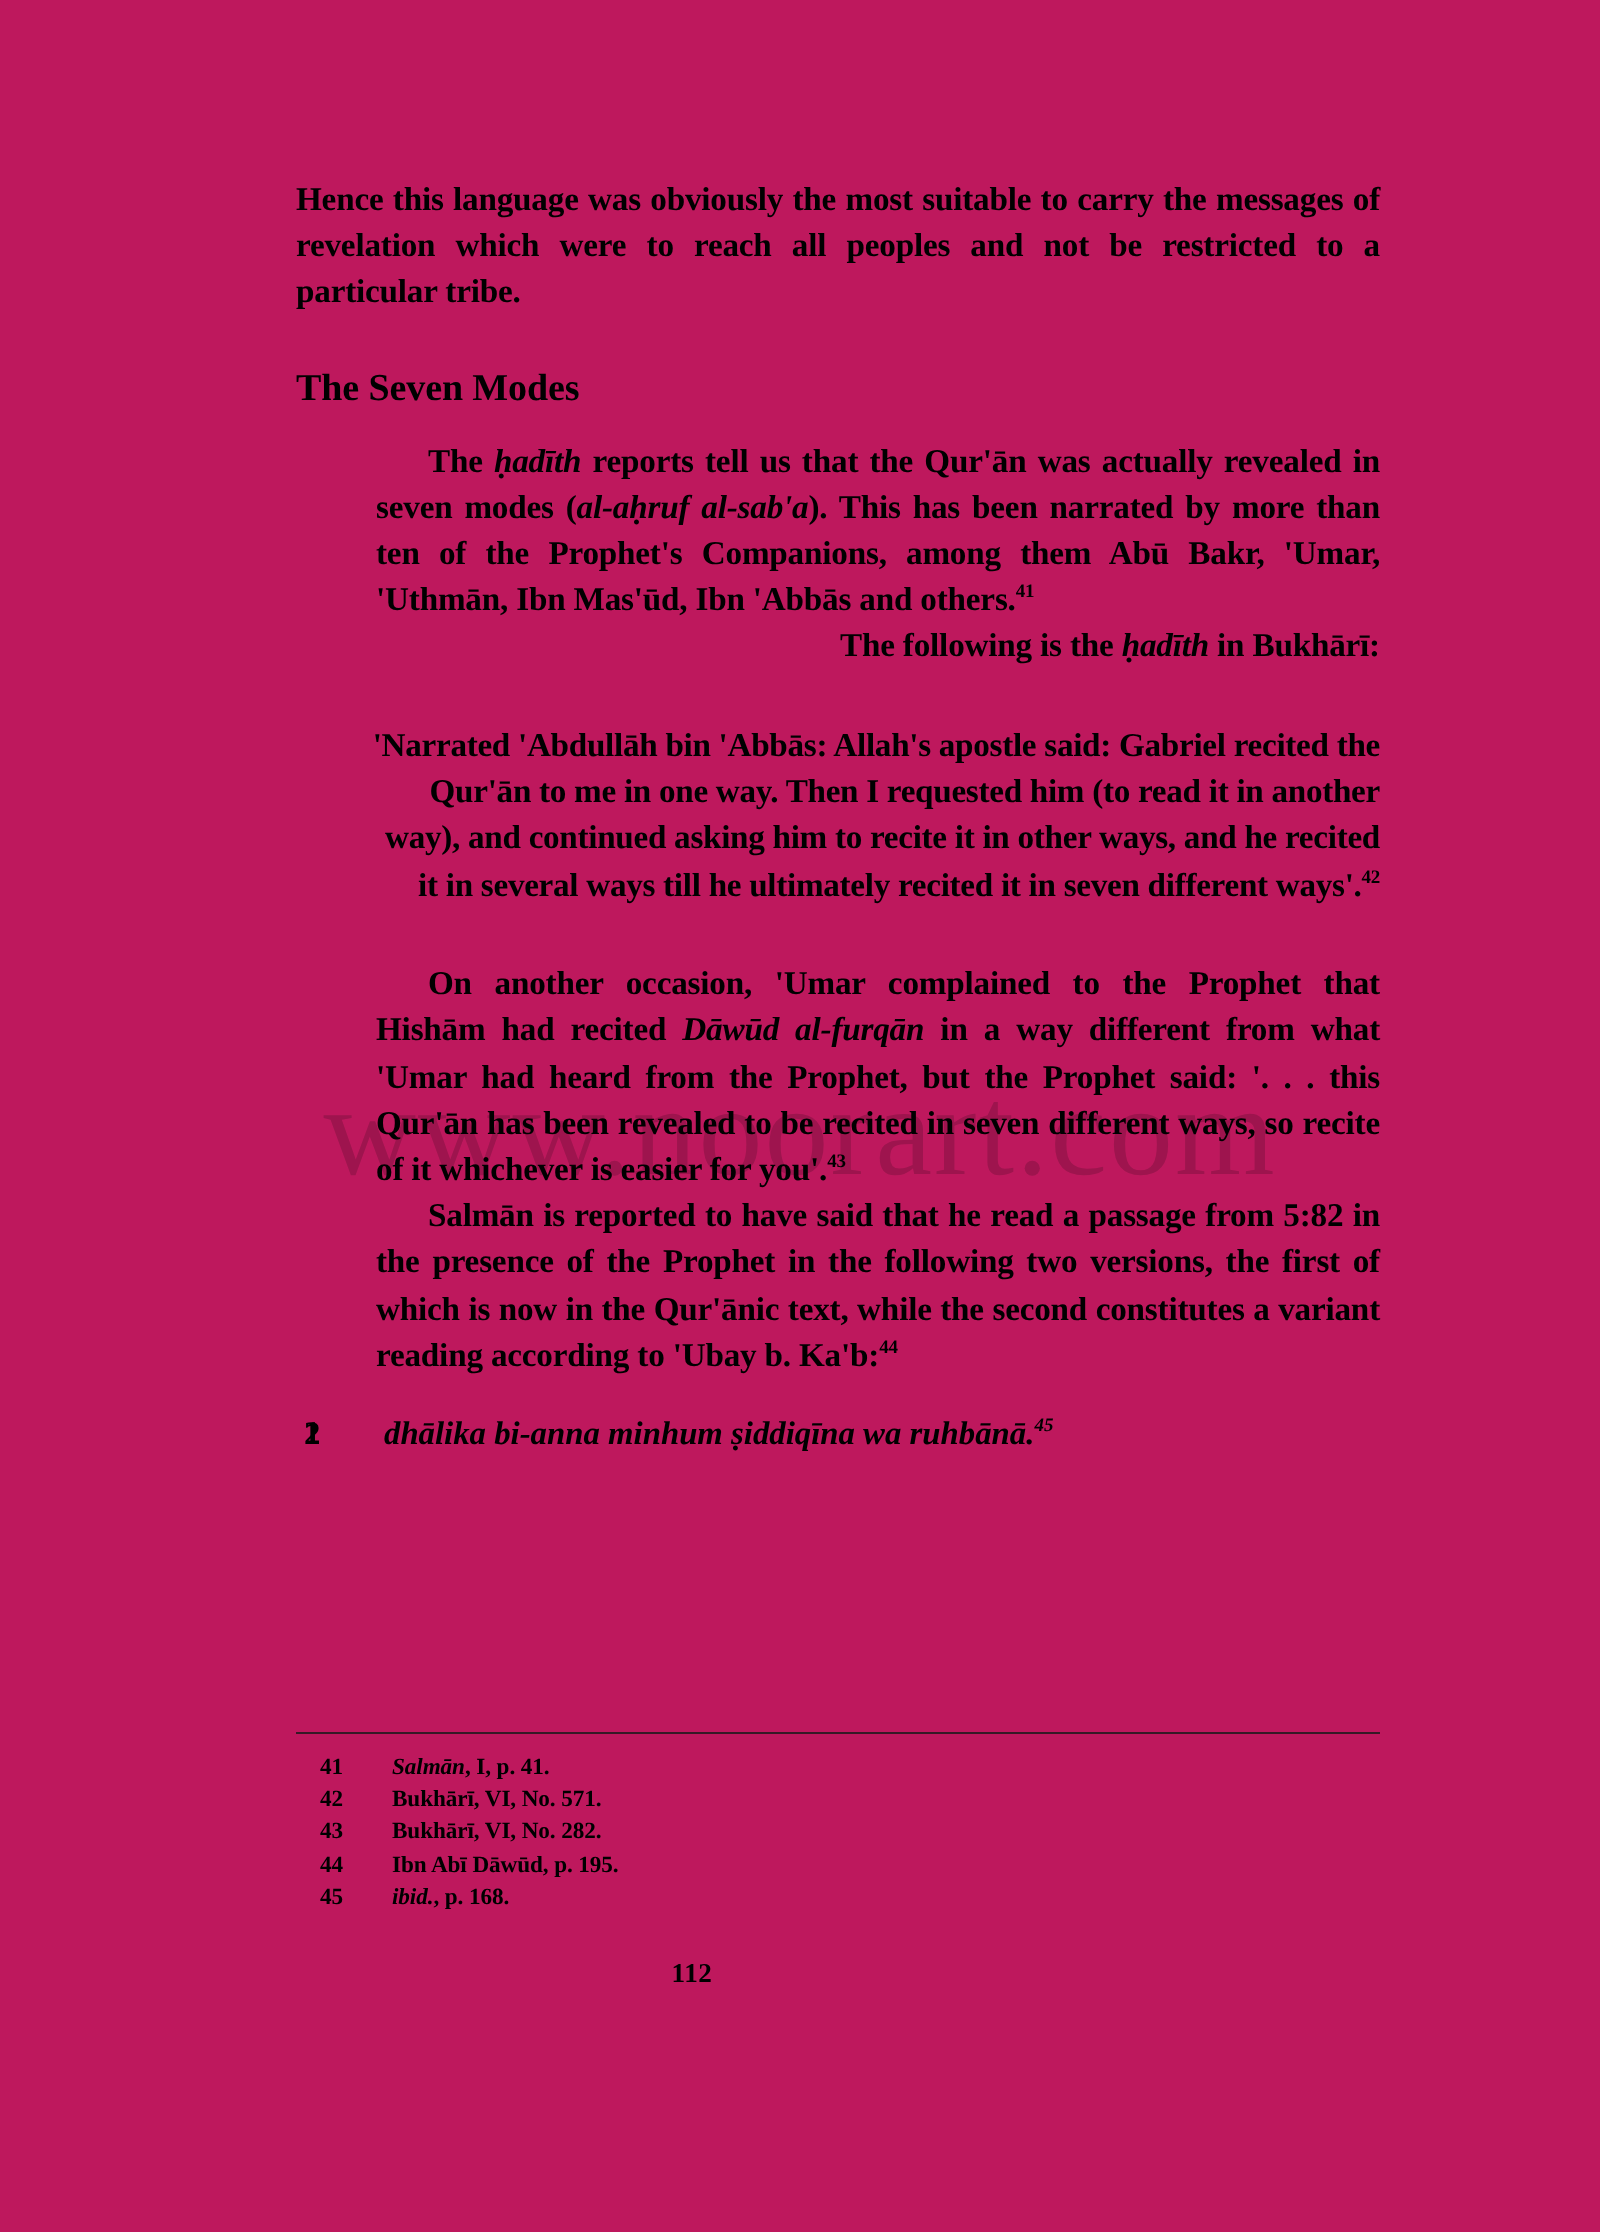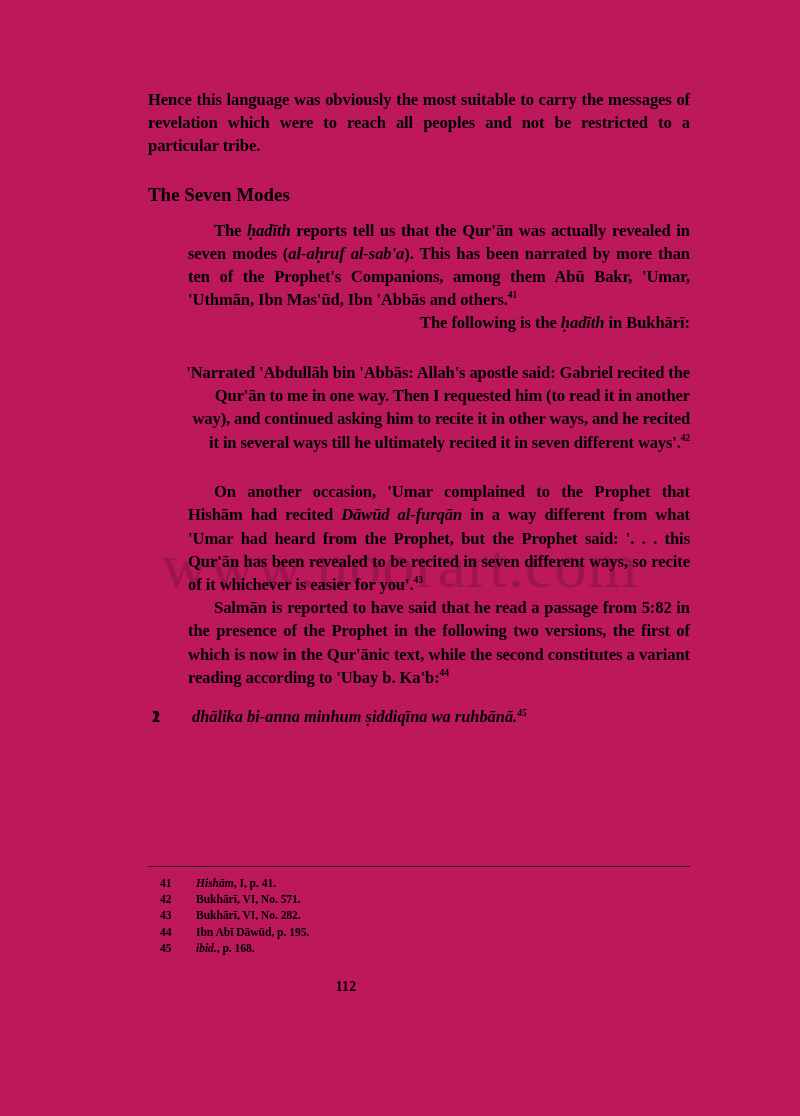--- a/index.html
+++ b/index.html
@@ -196,21 +196,21 @@
     </ol>
 
     <div class="gap-md"></div>
 
 
   </div>
 
   <div id="footnote-rule"></div>
 
   <div id="footnotes">
-    <div class="footnote"><span class="fn-num">41</span><i>Hishām</i><span>, I, p. 41.</span></div>
+    <div class="footnote"><span class="fn-num">41</span><i>Salmān</i><span>, I, p. 41.</span></div>
 
     <div class="footnote"><span class="fn-num">42</span><i></i><span>Bukhārī, VI, No. 571.</span></div>
 
     <div class="footnote"><span class="fn-num">43</span><i></i><span>Bukhārī, VI, No. 282.</span></div>
 
     <div class="footnote"><span class="fn-num">44</span><i></i><span>Ibn Abī Dāwūd, p. 195.</span></div>
 
     <div class="footnote"><span class="fn-num">45</span><i>ibid.</i><span>, p. 168.</span></div>
   </div>
 

